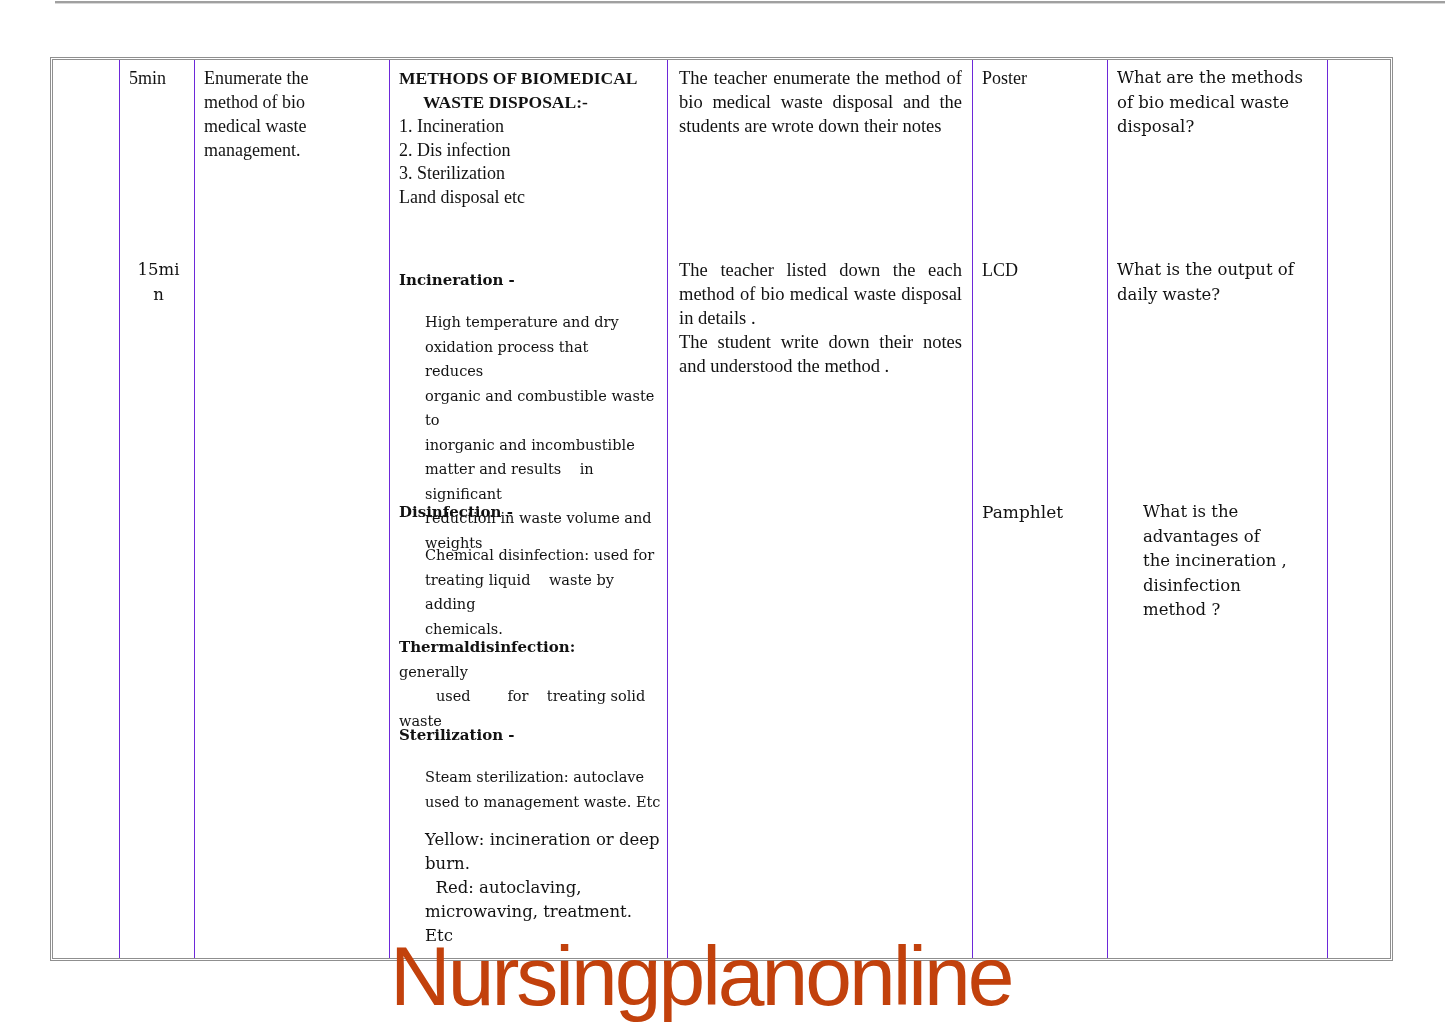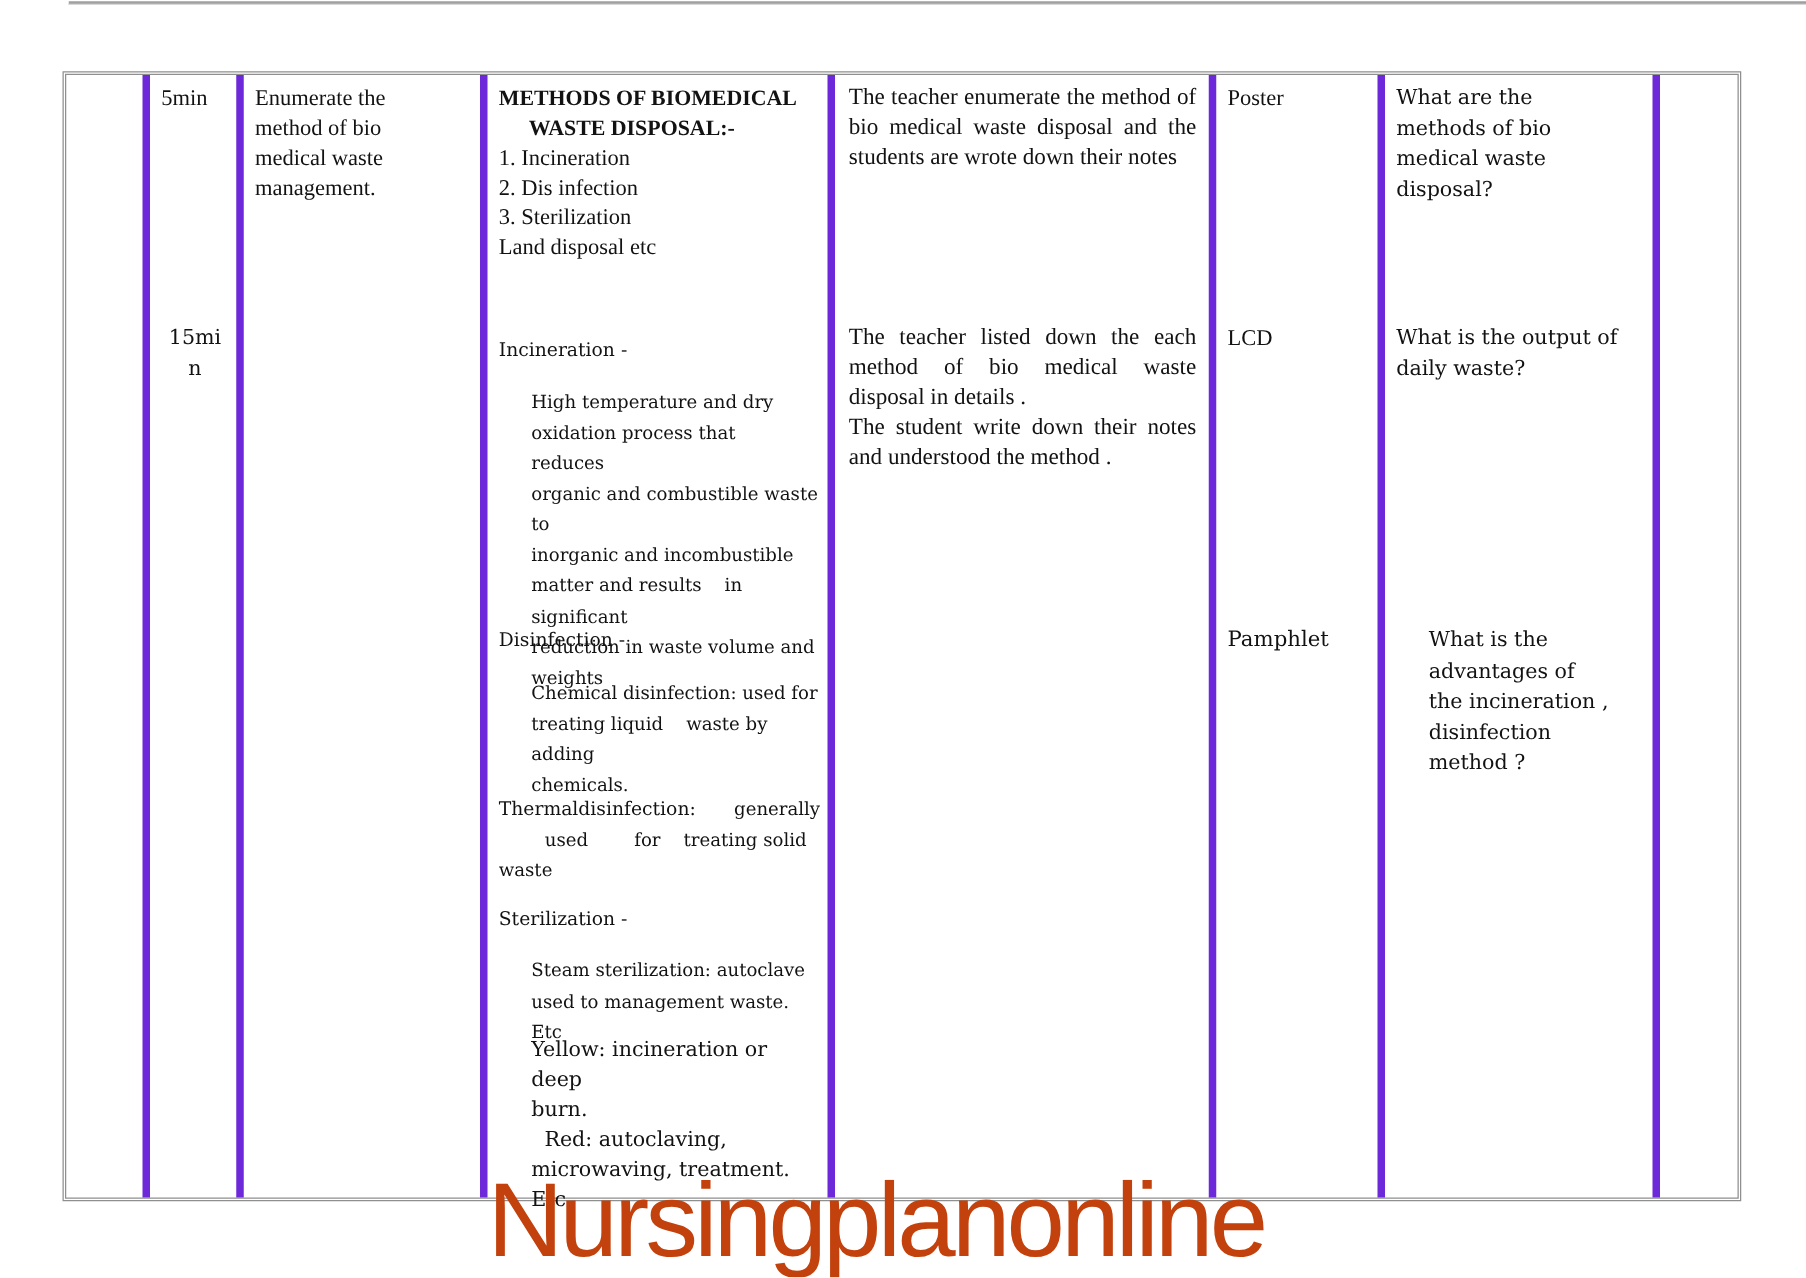--- a/index.html
+++ b/index.html
@@ -2,21 +2,21 @@
 <html><head>
 <meta charset="utf-8">
 <style>
   html,body{margin:0;padding:0;background:#ffffff;}
   .page{position:relative;width:1445px;height:1022px;background:#ffffff;overflow:hidden;
         font-family:"Liberation Serif",serif;color:#121212;}
   .top-rule{position:absolute;left:55px;top:1px;width:1390px;height:2px;
             background:#a0a0a0;border-bottom:1px solid #d8d8d8;}
   .lesson-table{position:absolute;left:50px;top:57px;width:1337px;height:898px;
                 border:3px double #8f8f8f;display:flex;background:#ffffff;}
-  .col{position:relative;box-sizing:border-box;border-right:6px solid #6d28d9;height:100%;}
+  .col{position:relative;box-sizing:border-box;border-right:1px solid #6d28d9;height:100%;}
   .col:last-child{border-right:none;}
   .col-spacer-left{width:67px;}
   .col-time{width:75px;}
   .col-objective{width:195px;}
   .col-content{width:278px;}
   .col-activity{width:305px;}
   .col-av{width:135px;}
   .col-eval{width:220px;}
   .col-spacer-right{width:62px;}
   .b{position:absolute;left:9px;right:6px;}
@@ -24,21 +24,21 @@
   .f1{font-family:"Liberation Serif",serif;font-size:18px;line-height:24px;}
   
   .f2{font-family:"DejaVu Serif",serif;font-size:16.5px;line-height:24.5px;}
   .small{font-family:"DejaVu Serif",serif;font-size:14.5px;line-height:24.5px;}
   .just{text-align:justify;}
   .pre{white-space:pre-wrap;margin-left:26px;}
   .preline{white-space:pre-line;}
   .heading-line1{font-weight:bold;font-size:17.5px;line-height:24px;}
   .heading-line2{font-weight:bold;font-size:17.5px;line-height:24px;padding-left:24px;}
   .list-item{font-size:18px;line-height:23.5px;}
-  .subhead{font-family:"DejaVu Serif",serif;font-weight:normal;font-size:15px;line-height:24px;}
+  .subhead{font-family:"DejaVu Serif",serif;font-weight:bold;font-size:15px;line-height:24px;}
   .narrow-right{right:25px;}
   .eval-b{right:22px;}
   .content-b{right:4px;}
   .watermark{position:absolute;left:390px;top:934px;font-family:"Liberation Sans",sans-serif;
              font-size:84px;line-height:84px;letter-spacing:-3px;color:#c2410c;white-space:nowrap;}
 </style>
 </head>
 <body>
 
 <div class="page">

